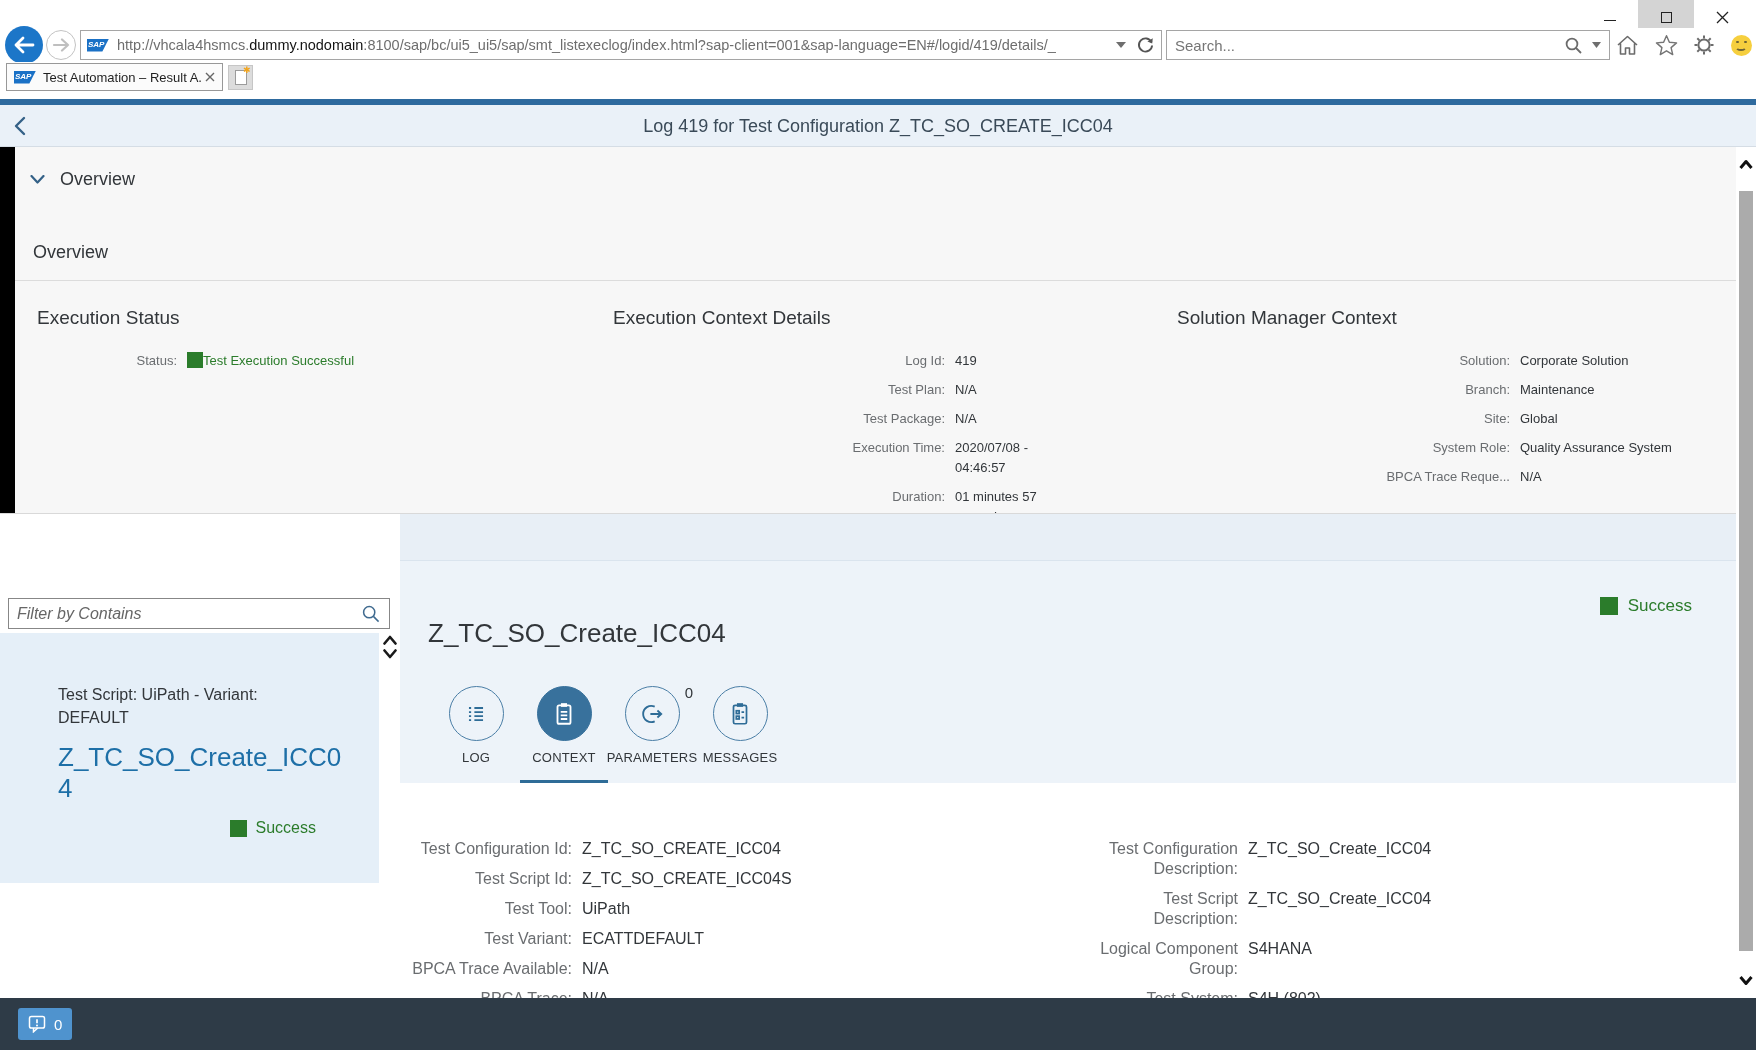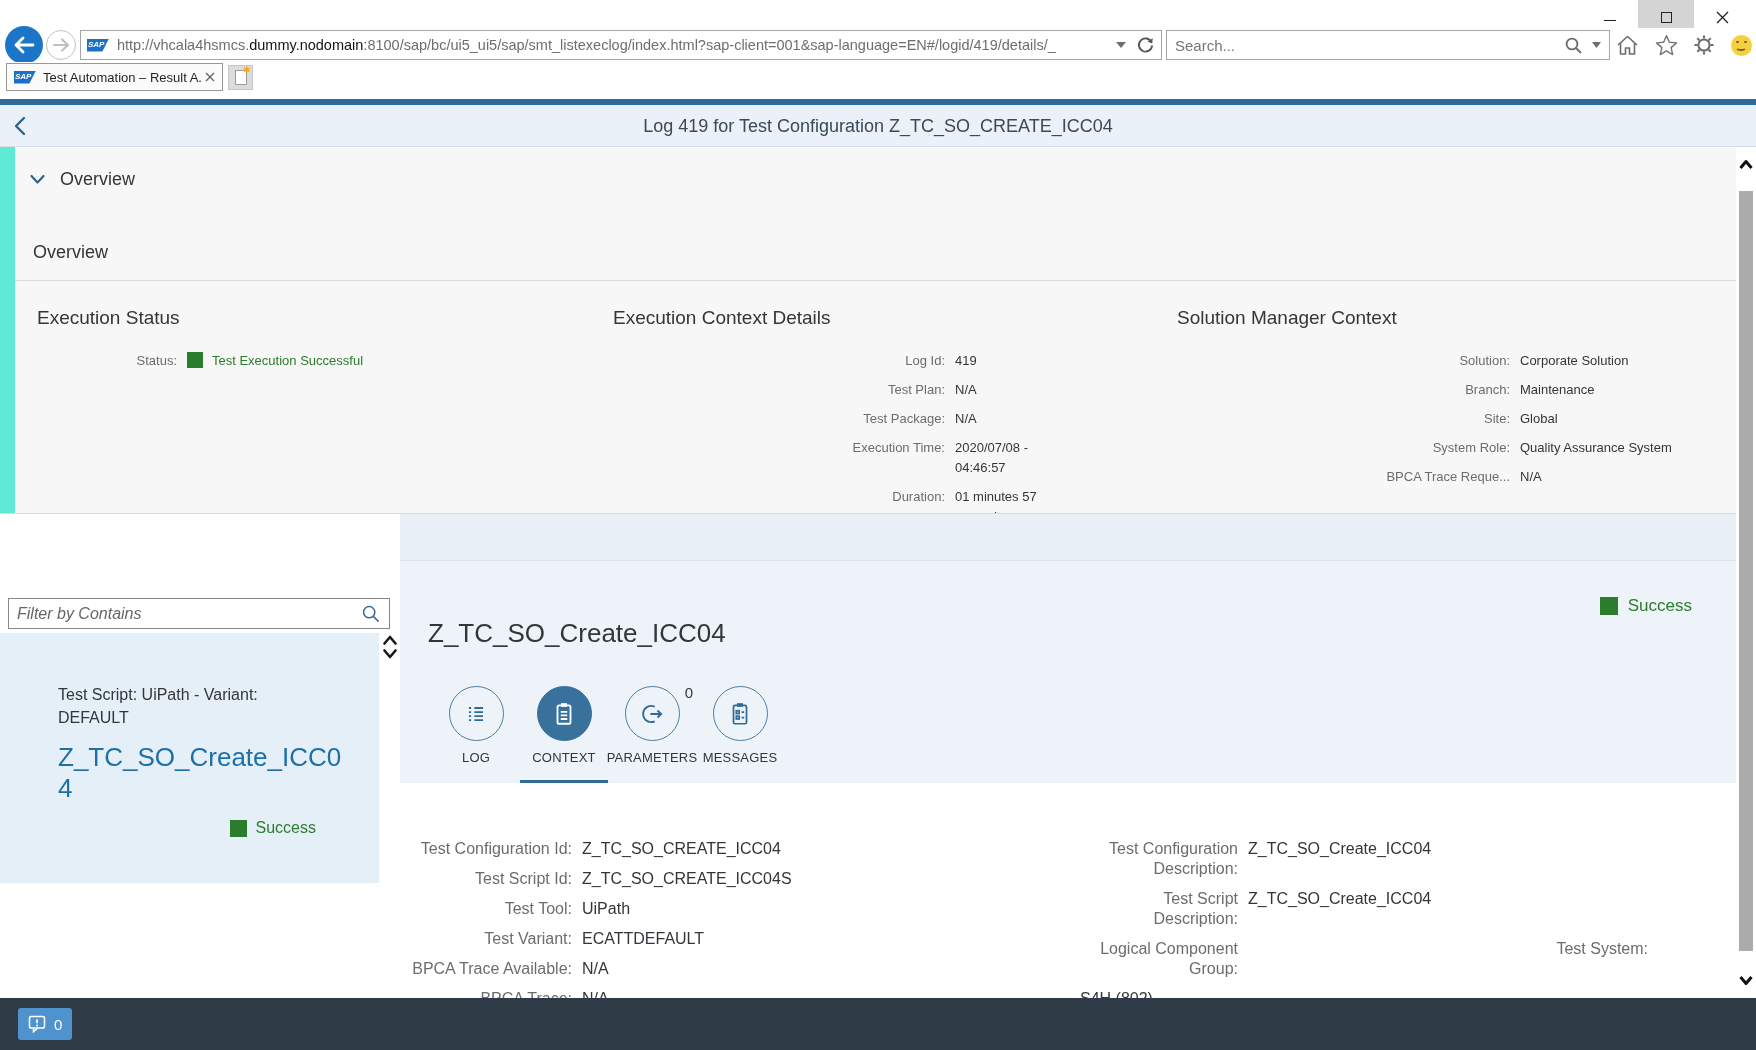--- a/index.html
+++ b/index.html
@@ -35,21 +35,21 @@
   .btab { position:absolute; left:6px; top:1px; width:217px; height:28px; background:#fbfbfb; border:1px solid #989898; display:flex; align-items:center; padding:0 7px; }
   .btab-title { flex:1; font-size:13px; color:#1f1f1f; white-space:nowrap; overflow:hidden; margin-left:7px; }
   .btab-close { flex:0 0 auto; margin-left:4px; display:flex; }
   .newtab { position:absolute; left:228px; top:3px; width:25px; height:25px; background:#dcdcdc; border:1px solid #c6c6c6; display:flex; align-items:center; justify-content:center; }
   .newtab-page { width:12px; height:15px; background:#fff; border:1px solid #9b9b9b; position:relative; }
   .newtab-page::after { content:"✱"; position:absolute; top:-6px; right:-5px; color:#f2a41c; font-size:9px; }
 
   .bluebar { position:absolute; top:99px; left:0; width:1756px; height:6px; background:#2e6a9e; }
 
   
-  .page { position:absolute; top:105px; left:0; width:1756px; height:893px; background:#5eead4; }
+  .page { position:absolute; top:105px; left:0; width:1756px; height:893px; background:#000000; }
   .page-header { position:absolute; top:0; left:0; width:1756px; height:42px; background:#eaf1f8; border-bottom:1px solid #d5dde5; }
   .page-back { position:absolute; left:14px; top:11px; width:20px; height:20px; display:flex; align-items:center; }
   .page-title { position:absolute; left:0; top:0; width:1756px; height:42px; display:flex; align-items:center; justify-content:center; font-size:18px; color:#3a4a58; }
 
   .overview-area { position:absolute; top:42px; left:15px; width:1756px; height:366px; background:#f7f7f7; }
   .collapse-row { position:absolute; left:15px; top:22px; display:flex; align-items:center; gap:15px; cursor:default; }
   .collapse-label { font-size:18px; color:#32363a; }
   .ov-subtitle { position:absolute; left:18px; top:95px; font-size:18px; color:#32363a; }
   .ov-divider { position:absolute; left:0; top:133px; width:1736px; border-top:1px solid #dcdcdc; }
 
@@ -61,21 +61,21 @@
   .col1 { left:22px; width:470px; }
   .col1 .frm { grid-template-columns:140px 320px; }
   .col2 { left:560px; width:510px; }
   .col2 .col-heading { margin-left:38px; }
   .col2 .frm { grid-template-columns:370px 122px; }
   .col3 { left:1118px; width:590px; }
   .col3 .col-heading { margin-left:44px; }
   .col3 .frm { grid-template-columns:377px 168px; }
   .link { color:#0f6cb4; }
   .muted-link { color:#91c0e8; }
-  .status-line { display:flex; align-items:flex-start; gap:9px; }
+  .status-line { display:flex; align-items:flex-start; }
   .grn-sq { width:16px; height:16px; background:#2b7c2b; flex:0 0 auto; margin-top:1px; }
   .grn-tx { color:#2b7c2b; }
 
   
   .split { position:absolute; top:408px; left:0; width:1756px; height:485px; border-top:1px solid #d9d9d9; background:#fff; }
   .left-panel { position:absolute; left:0; top:0; width:400px; height:485px; background:#fff; }
   .filter-box { position:absolute; left:8px; top:84px; width:382px; height:31px; border:1px solid #878787; background:#fff; display:flex; align-items:center; padding:0 8px; }
   .filter-box input { flex:1; border:none; outline:none; font-size:16px; font-style:italic; color:#444; font-family:"Liberation Sans",sans-serif; }
   .filter-box input::placeholder { color:#666; font-style:italic; opacity:1; }
   .list-item { position:absolute; left:0; top:119px; width:379px; height:250px; background:#e5eff8; padding:50px 0 0 58px; }
@@ -385,20 +385,21 @@
           <div class="lb">BPCA Trace:</div>
           <div class="vl muted-link">N/A</div>
         </div>
 
         <div class="dform dform-right">
           <div class="lb">Test Configuration Description:</div>
           <div class="vl">Z_TC_SO_Create_ICC04</div>
           <div class="lb">Test Script Description:</div>
           <div class="vl">Z_TC_SO_Create_ICC04</div>
           <div class="lb">Logical Component Group:</div>
+          <div class="vl">S4HANA</div>
           <div class="lb">Test System:</div>
           <div class="vl">S4H (802)</div>
         </div>
       </div>
     </div>
 
     <div class="vscroll">
       <svg class="vs-up" width="14" height="11">
           <path d="M1.5 9 L7 2.5 L12.5 9" stroke="#111" stroke-width="3" fill="none" stroke-linejoin="round"></path>
         </svg>

